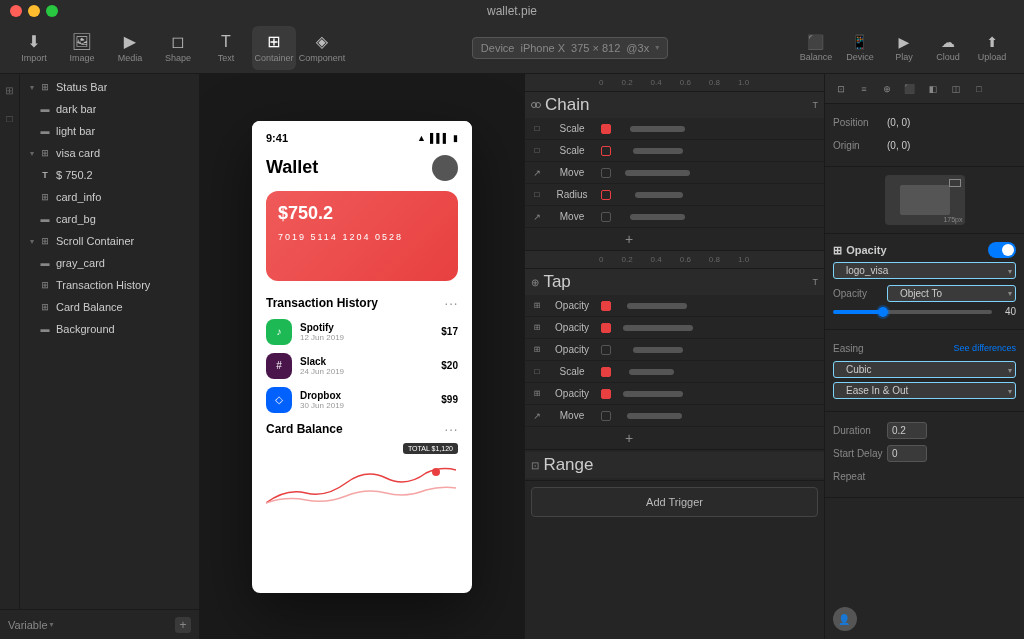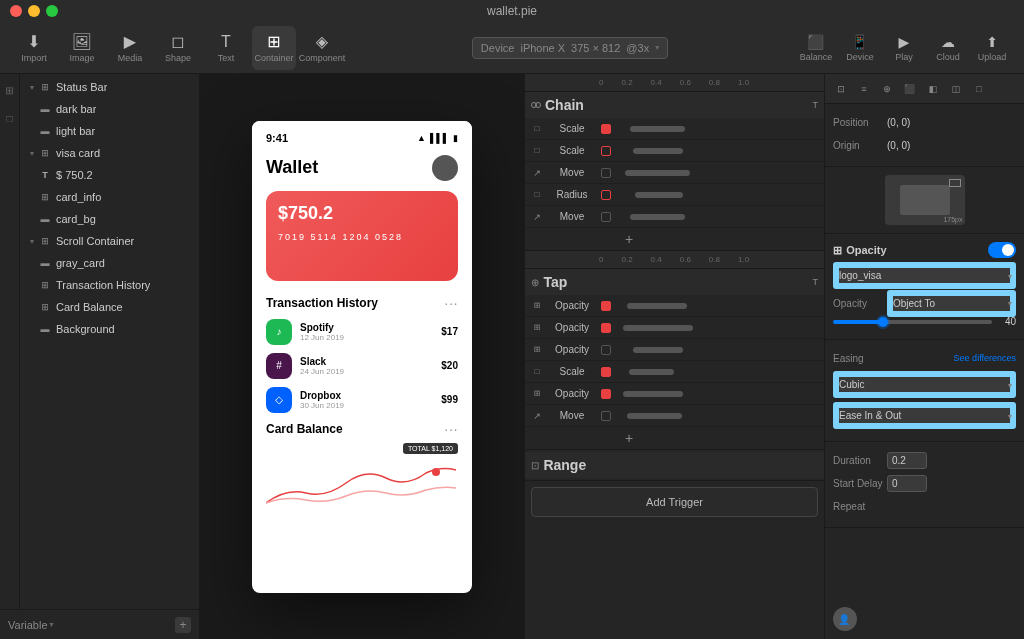--- a/index.html
+++ b/index.html
@@ -387,23 +387,23 @@
     .anim-section-header {
       height: 26px;
       background: #2a2a2a;
       display: flex;
       align-items: center;
       padding: 0 6px;
       gap: 4px;
       cursor: pointer;
     }
     .anim-section-title {
-      font-size: 14px;
+      font-size: 17px;
       color: #ccc;
-      font-weight: 700;
+      font-weight: 400;
     }
     .anim-track {
       height: 22px;
       display: flex;
       align-items: center;
       padding: 0 0 0 6px;
       gap: 4px;
       border-bottom: 1px solid #1e1e1e;
       cursor: pointer;
     }
@@ -550,25 +550,25 @@
       font-size: 11px;
       color: #ccc;
       font-weight: 600;
       margin-bottom: 4px;
       display: flex;
       align-items: center;
       gap: 4px;
     }
     .prop-select {
       background: #3a3a3a;
-      border: 6px solid #7dd3fc;
+      border: 1px solid #7dd3fc;
       border-radius: 3px;
       color: #ccc;
       font-size: 10px;
-      padding: 2px 0;
+      padding: 2px 12px;
       width: 100%;
       cursor: pointer;
       appearance: none;
       -webkit-appearance: none;
       display: flex;
       align-items: center;
       justify-content: space-between;
     }
     .prop-select-row {
       display: flex;

